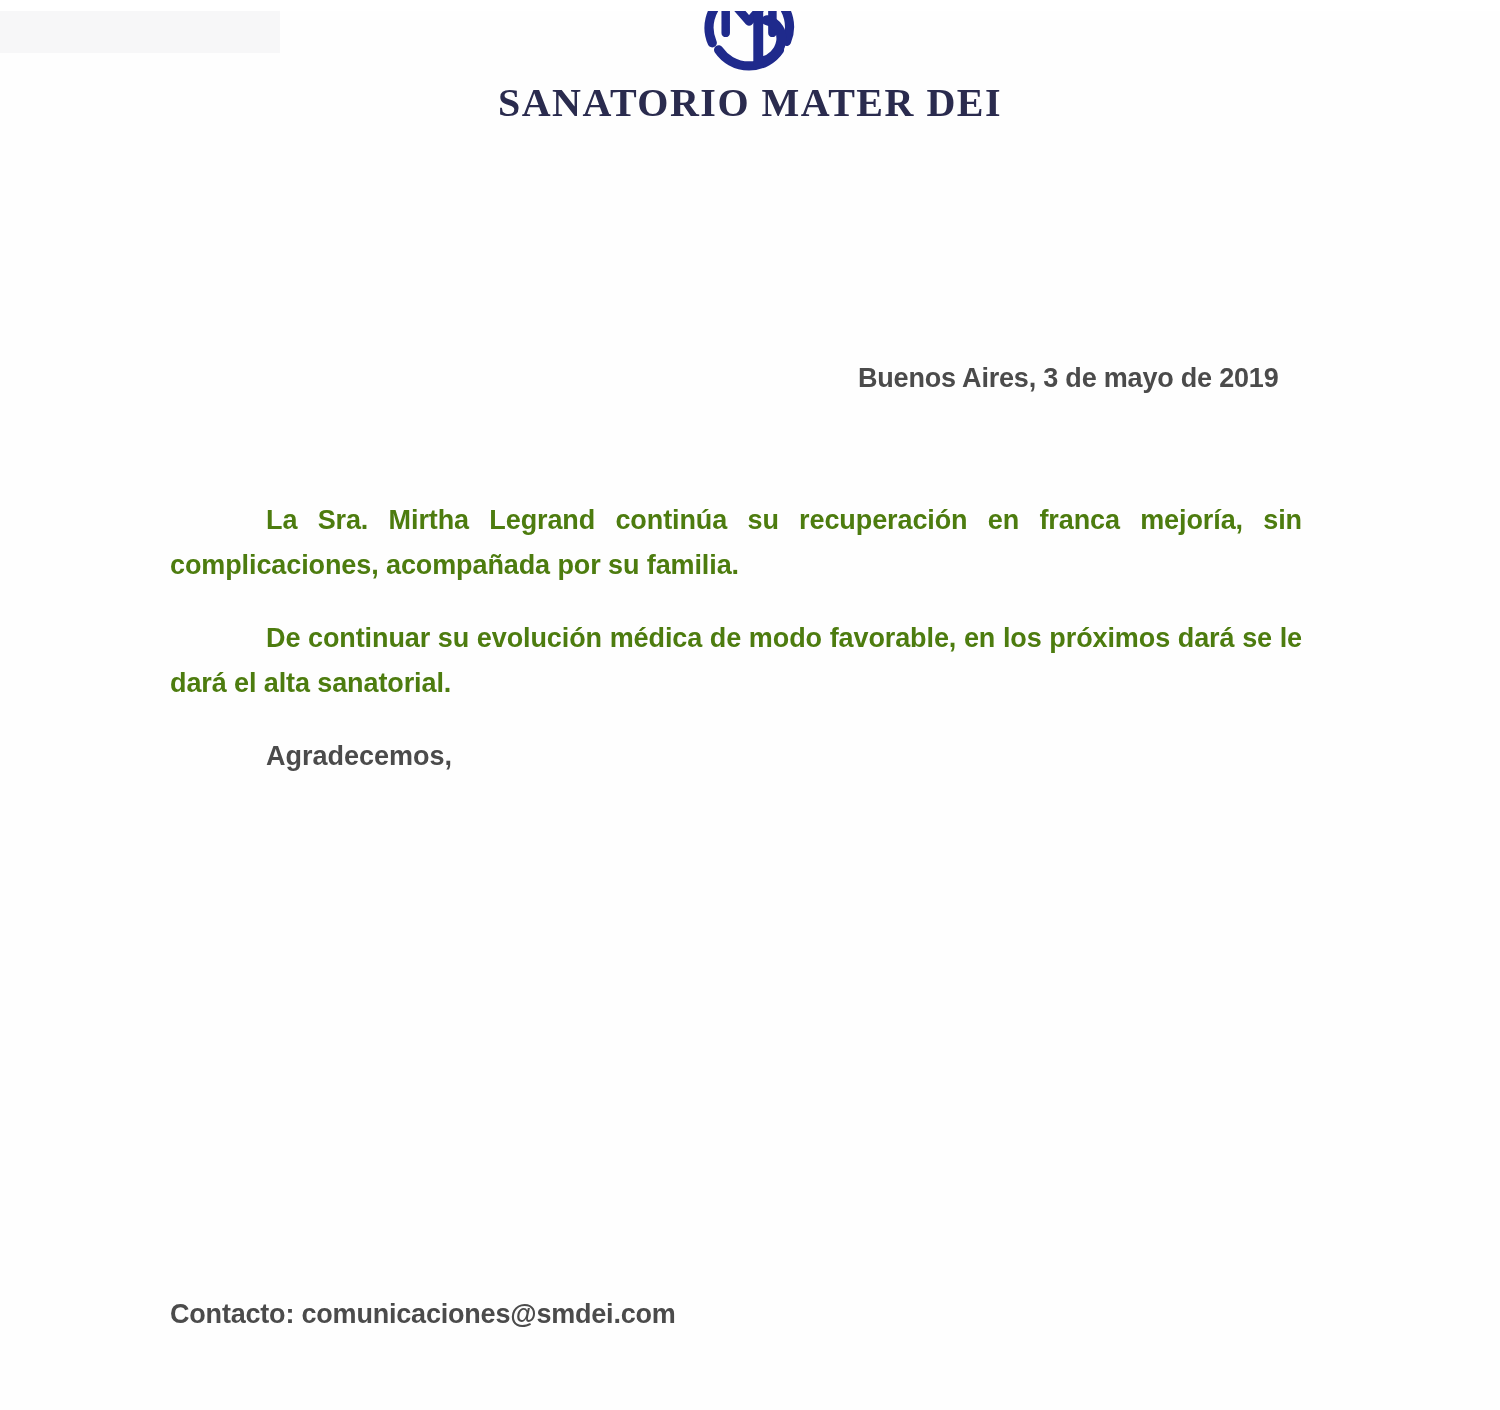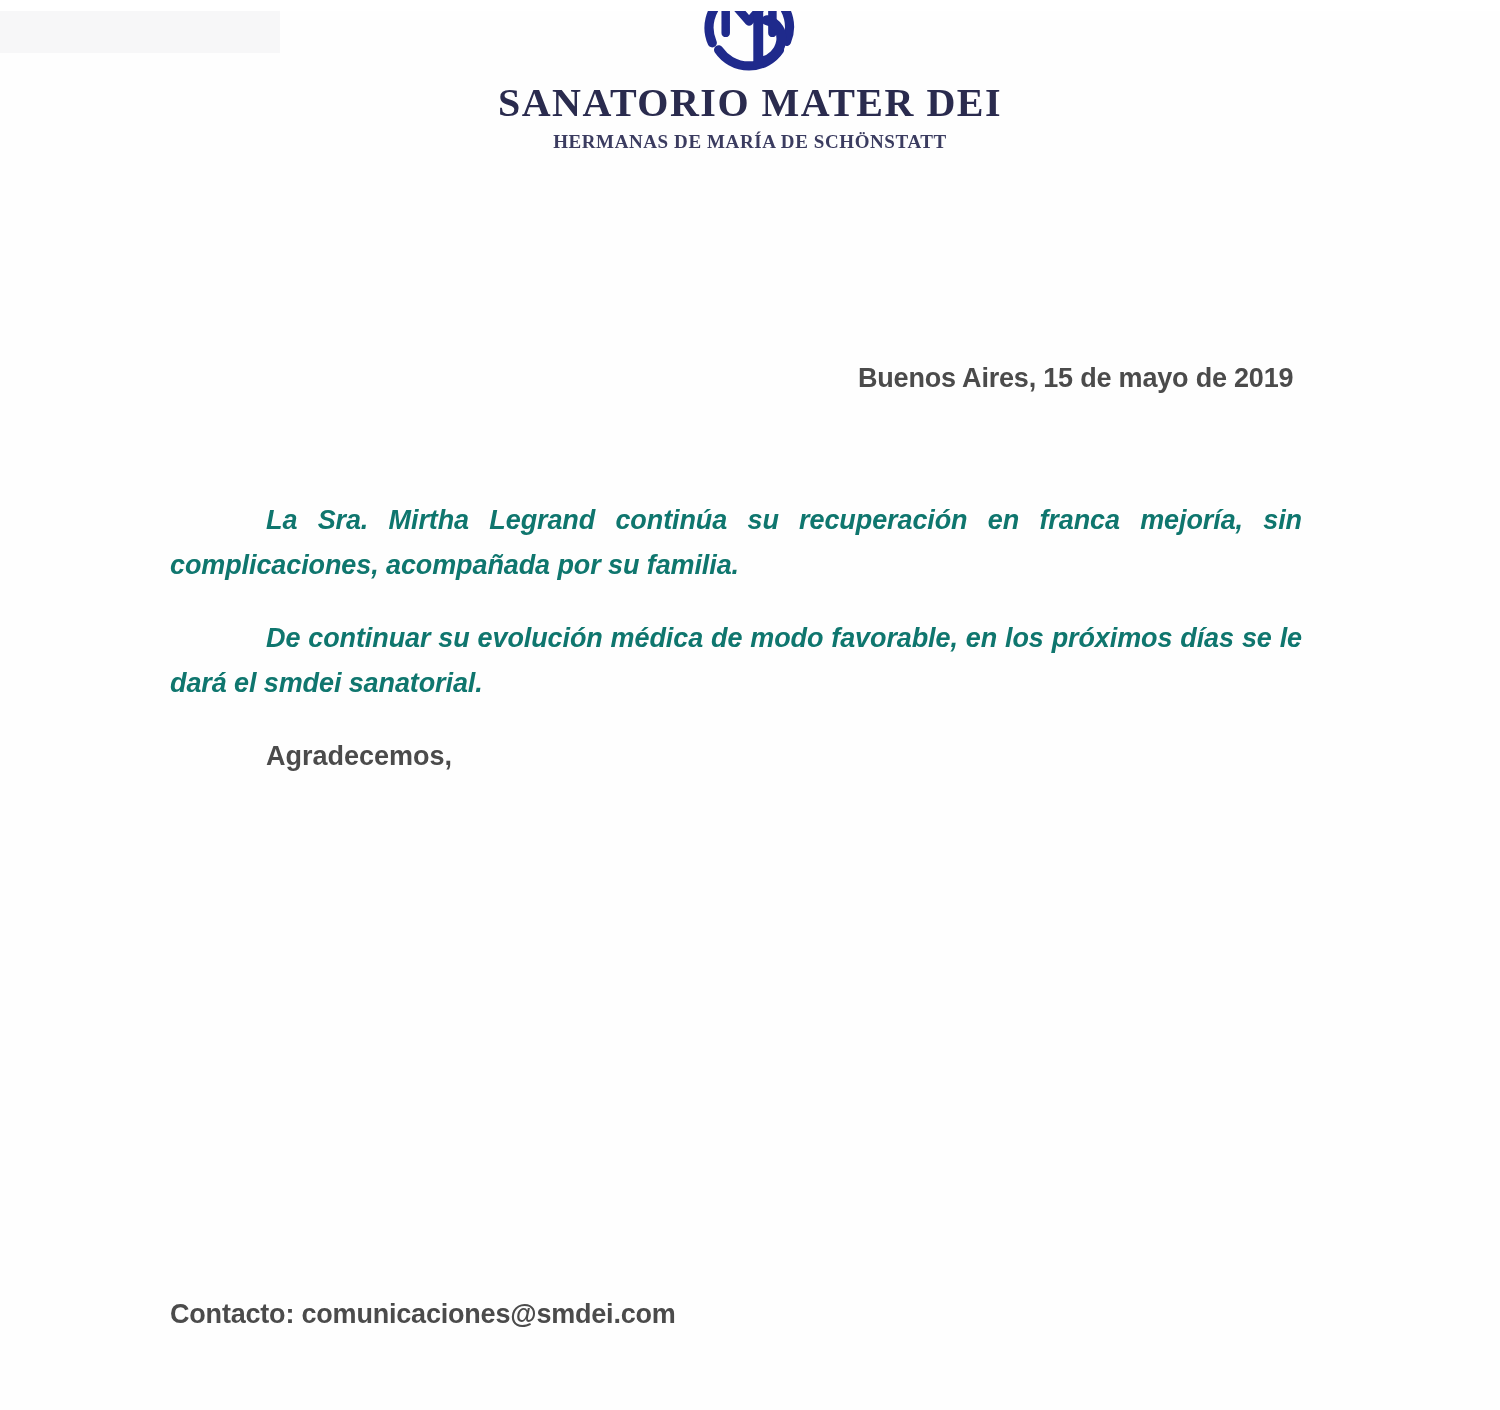--- a/index.html
+++ b/index.html
@@ -88,24 +88,23 @@
     top: 487px;
     width: 1132px;
   }
 
   .para {
     font-size: 27px;
     font-weight: 700;
     line-height: 45px;
     text-align: justify;
     text-indent: 96px;
-    color: #0f766e;
+    color: #4d7c0f;
     margin: 0 0 28px 0;
     letter-spacing: -0.1px;
-    font-style: italic;
   }
 
   .closing {
     font-size: 27px;
     font-weight: 700;
     line-height: 45px;
     color: #4b4b4b;
     text-indent: 96px;
     margin: 18px 0 0 0;
   }
@@ -172,27 +171,26 @@
         <path d="M138 14 A52 52 0 0 1 152 74"></path>
         <path d="M56 86 A52 52 0 0 0 142 86"></path>
 
         <path d="M66 62 L66 8 L99 46 L132 8 L132 62" stroke-width="12" stroke-linejoin="round"></path>
       </g>
 
       <path d="M112 18 L112 104 C150 98 156 52 124 44" fill="none" stroke="#1f2a8c" stroke-width="14" stroke-linecap="round" stroke-linejoin="round"></path>
     </svg>
 
     <div class="org-name">SANATORIO MATER DEI</div>
-    <div class="org-sub">HERMANAS DE MARÍA DE SCHÖNSTATT</div>
   </div>
 
-  <div class="date-line">Buenos Aires, 15 de mayo de 2019</div>
+  <div class="date-line">Buenos Aires, 3 de mayo de 2019</div>
 
   <div class="body-block">
     <p class="para">La Sra. Mirtha Legrand continúa su recuperación en franca mejoría, sin complicaciones, acompañada por su familia.</p>
-    <p class="para">De continuar su evolución médica de modo favorable, en los próximos días se le dará el smdei sanatorial.</p>
+    <p class="para">De continuar su evolución médica de modo favorable, en los próximos dará se le dará el alta sanatorial.</p>
     <p class="closing">Agradecemos,</p>
   </div>
 
 
   <div class="contact-line">Contacto: comunicaciones@smdei.com</div>
 
 </div>
 
 </body></html>

